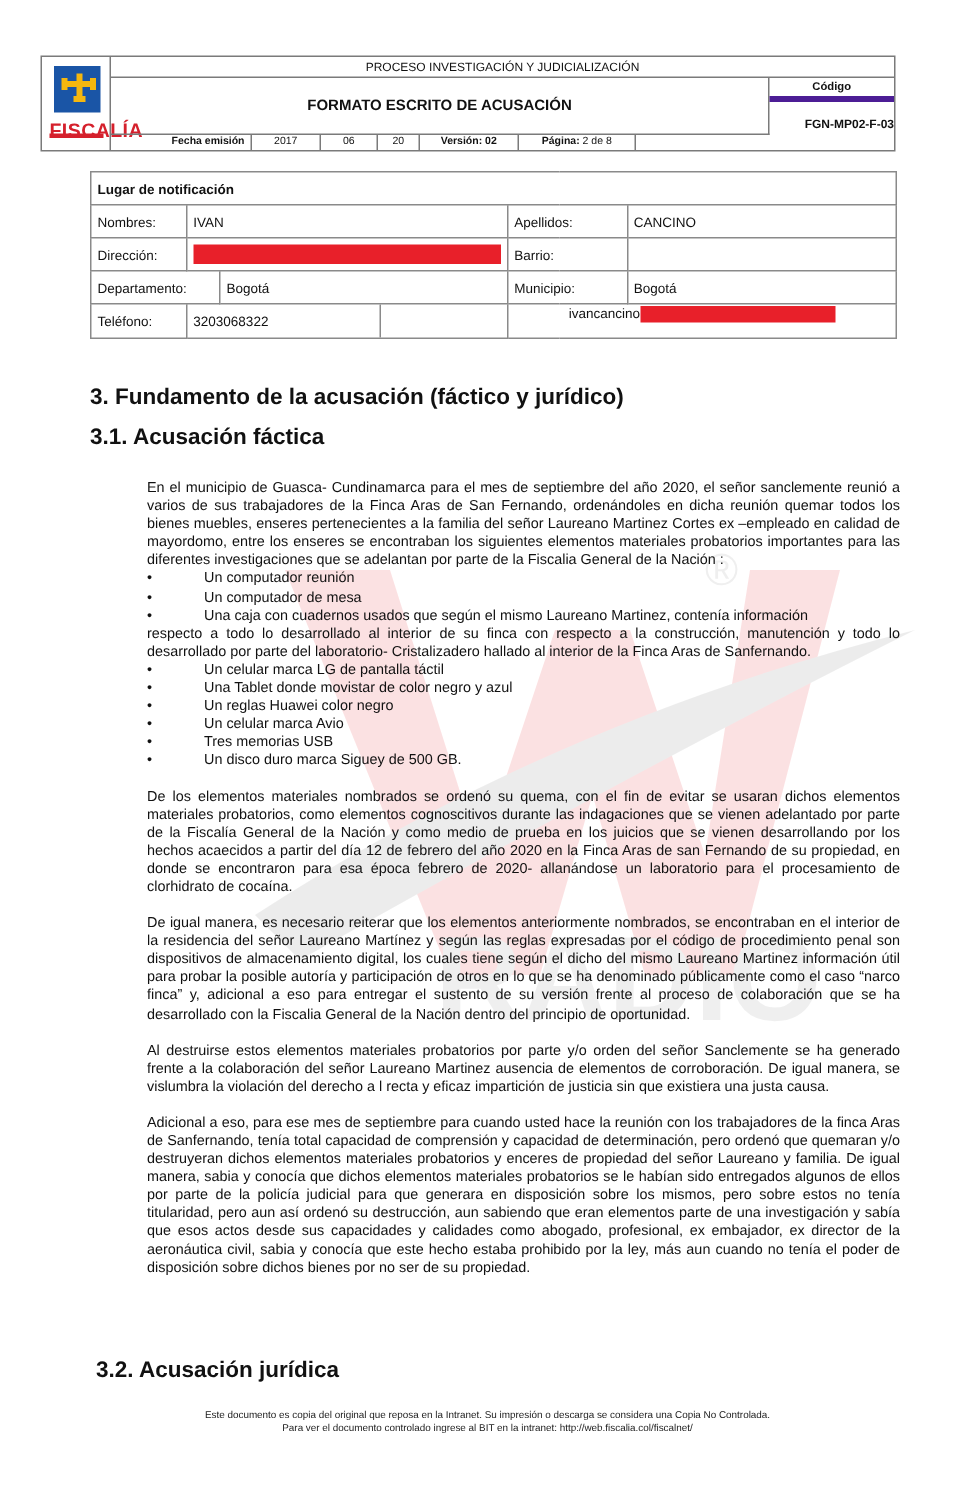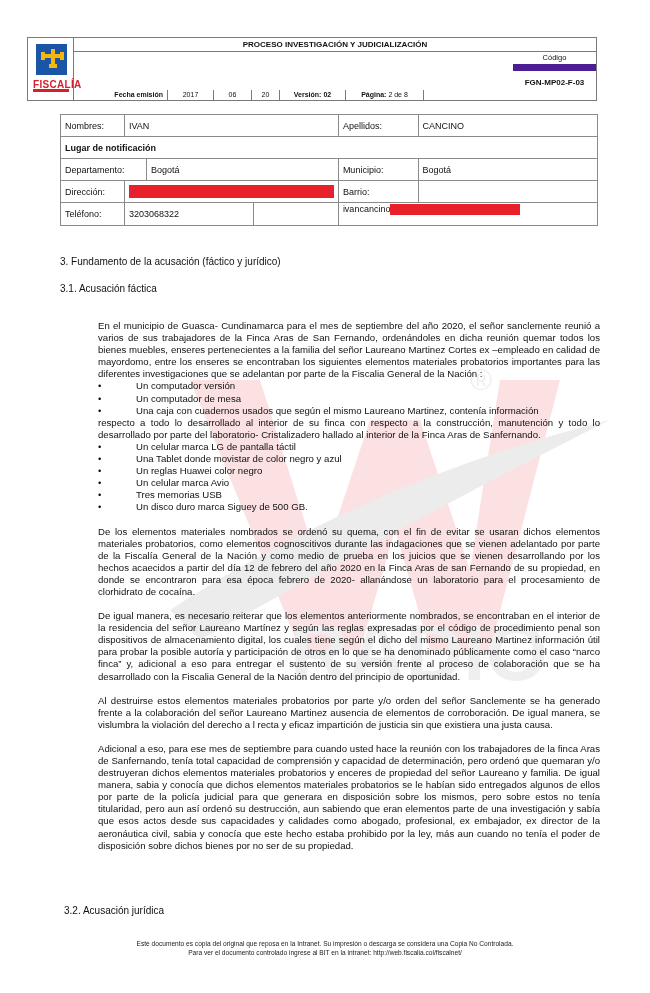--- a/index.html
+++ b/index.html
@@ -11,55 +11,55 @@
   .hdr {
     position: absolute; left: 27px; top: 37px; width: 570px; height: 64px;
     border: 1px solid #7a7a7a; box-sizing: border-box;
   }
   .hdr .logo-cell {
     position: absolute; left: 0; top: 0; width: 45px; height: 62px;
     border-right: 1px solid #7a7a7a;
   }
   .logo-box { position: absolute; left: 8px; top: 6px; width: 31px; height: 31px; background: #1a55a6; }
   .logo-text {
-    position: absolute; left: 5px; top: 41px; font-size: 10px; font-weight: bold; color: #d5202c;
+    position: absolute; left: 5px; top: 41px; font-size: 13px; font-weight: bold; color: #d5202c;
     letter-spacing: 0.3px;
   }
   .logo-bar { position: absolute; left: 5px; top: 51px; width: 36px; height: 3px; background: #d5202c; }
   .hdr .proc {
     position: absolute; left: 46px; top: 0; right: 0; height: 13px;
-    border-bottom: 1px solid #7a7a7a; font-size: 8px; font-weight: bold; text-align: center; line-height: 13px;
+    border-bottom: 1px solid #7a7a7a; font-size: 8px; font-weight: normal; text-align: center; line-height: 13px;
   }
   .hdr .titlecell {
     position: absolute; left: 46px; top: 14px; width: 438px; height: 37px;
     border-right: 1px solid #7a7a7a; border-bottom: 1px solid #7a7a7a;
     font-size: 10px; font-weight: bold; text-align: center; line-height: 37px;
   }
   .hdr .codlabel {
     position: absolute; left: 485px; top: 14px; right: 0; height: 12px;
-    border-bottom: 7px solid #4c1d95; font-size: 7.5px; font-weight: normal; text-align: center; line-height: 12px;
+    border-bottom: 4px solid #4c1d95; font-size: 7.5px; font-weight: bold; text-align: center; line-height: 12px;
   }
   .hdr .codval {
     position: absolute; left: 485px; top: 27px; right: 0; height: 35px;
-    font-size: 8px; font-weight: bold; text-align: center; line-height: 35px;
+    font-size: 8px; font-weight: bold; text-align: right; line-height: 35px;
   }
   .hdr .metarow {
     position: absolute; left: 46px; top: 52px; width: 438px; height: 10px; display: flex;
     font-size: 7px; line-height: 10px;
   }
   .metarow > div { border-right: 1px solid #7a7a7a; box-sizing: border-box; text-align: center; }
   .metarow .b { font-weight: bold; }
   
   .info {
     position: absolute; left: 60px; top: 114px; width: 538px;
     border-collapse: collapse; font-size: 9px;
   }
   .info td { border: 1px solid #8a8a8a; height: 22px; padding: 0 4px; box-sizing: border-box; vertical-align: middle; }
   .redact { display: inline-block; background: #e8202a; height: 13px; vertical-align: middle; }
-  .h3 { position: absolute; font-size: 10px; font-weight: normal; }
+  .h3 { position: absolute; font-size: 15px; font-weight: bold; }
   .body {
     position: absolute; left: 98px; width: 502px; font-size: 9.6px; line-height: 12.1px; text-align: justify; margin-top: 13px;
   }
   .body p { margin: 0 0 12px 0; }
   .bul { display: flex; }
   .bul .dot { width: 38px; flex: none; }
   .footer {
     position: absolute; left: 0; right: 0; top: 939px; text-align: center; font-size: 6.6px; line-height: 9px; color: #222;
   }
   .wm { position: absolute; left: 170px; top: 360px; width: 450px; height: 330px; pointer-events: none; }
@@ -80,20 +80,21 @@
   <div class="logo-cell">
     <div class="logo-box">
       <svg width="31" height="31" viewBox="0 0 31 31">
         <path d="M12 5 h7 v5 h5 v-2 h4 v8 h-4 v-2 h-5 v6 h2 v4 h-8 v-4 h2 v-6 h-6 v2 h-4 v-8 h4 v2 h6 v-5 z" fill="#f5b70f"></path>
       </svg>
     </div>
     <div class="logo-text">FISCALÍA</div>
     <div class="logo-bar"></div>
   </div>
   <div class="proc">PROCESO INVESTIGACIÓN Y JUDICIALIZACIÓN</div>
+  <div class="titlecell">FORMATO ESCRITO DE ACUSACIÓN</div>
   <div class="codlabel">Código</div>
   <div class="codval">FGN-MP02-F-03</div>
   <div class="metarow">
     <div class="b" style="width:94px;text-align:right;padding-right:4px;">Fecha emisión</div>
     <div style="width:46px;">2017</div>
     <div style="width:38px;">06</div>
     <div style="width:28px;">20</div>
     <div class="b" style="width:66px;">Versión: 02</div>
     <div style="width:78px;"><b>Página:</b> <span>2 de 8</span></div>
     <div style="flex:1;border-right:none;"></div>
@@ -104,61 +105,61 @@
   <colgroup>
       <col style="width:64px">
       <col style="width:22px">
       <col style="width:191px">
       <col style="width:35px">
       <col style="width:45px">
       <col style="width:181px">
     </colgroup>
   <tbody>
       <tr>
+    <td colspan="6" style="font-weight:bold">Lugar de notificación</td>
+  </tr>
+  <tr>
     <td>Nombres:</td>
     <td colspan="2">IVAN</td>
     <td colspan="2">Apellidos:</td>
     <td>CANCINO</td>
   </tr>
   <tr>
-    <td colspan="6" style="font-weight:bold">Lugar de notificación</td>
+    <td>Dirección:</td>
+    <td colspan="2"><span class="redact" style="width:205px"></span></td>
+    <td colspan="2">Barrio:</td>
+    <td></td>
   </tr>
   <tr>
     <td colspan="2">Departamento:</td>
     <td>Bogotá</td>
     <td colspan="2">Municipio:</td>
     <td>Bogotá</td>
-  </tr>
-  <tr>
-    <td>Dirección:</td>
-    <td colspan="2"><span class="redact" style="width:205px"></span></td>
-    <td colspan="2">Barrio:</td>
-    <td></td>
   </tr>
   <tr>
     <td>Teléfono:</td>
     <td colspan="2" style="padding:0">
       <div style="display:flex;height:22px;">
         <div style="width:120px;padding:0 4px;line-height:22px;border-right:1px solid #8a8a8a;">3203068322</div>
         <div style="flex:1"></div>
       </div>
     </td>
-    <td colspan="3" style="vertical-align:top;padding-top:1px;"><span>ivancancino</span><span class="redact" style="width:130px;height:11px;vertical-align:top"></span></td>
+    <td colspan="3" style="vertical-align:top;padding-top:1px;text-align:center;"><span>ivancancino</span><span class="redact" style="width:130px;height:11px;vertical-align:top"></span></td>
   </tr>
 </tbody>
   </table>
 
 <div class="h3" style="left:60px;top:256px;">3.  Fundamento de la acusación (fáctico y jurídico)</div>
 <div class="h3" style="left:60px;top:283px;">3.1. Acusación fáctica</div>
 
 <div class="body" style="top:307px;">
   <p style="margin-bottom:0">En el municipio de Guasca- Cundinamarca para el mes de septiembre del año 2020, el señor sanclemente reunió a varios de sus trabajadores de la Finca Aras de San Fernando, ordenándoles en dicha reunión quemar todos los bienes muebles, enseres pertenecientes  a la familia del señor Laureano Martinez Cortes ex –empleado en calidad de mayordomo, entre los enseres se encontraban  los siguientes elementos materiales probatorios importantes para las diferentes investigaciones que se adelantan por parte de la Fiscalia General de la Nación :</p>
   <div class="bul">
       <span class="dot">•</span>
-      <span>Un computador versión</span>
+      <span>Un computador reunión</span>
     </div>
   <div class="bul">
       <span class="dot">•</span>
       <span>Un computador de mesa</span>
     </div>
   <div class="bul">
       <span class="dot">•</span>
       <span style="flex:1;text-align:justify">Una caja con cuadernos usados que según el mismo Laureano Martinez, contenía información</span>
     </div>
   <div>respecto a todo lo desarrollado al interior de su finca con respecto a la construcción, manutención y todo lo desarrollado por parte del laboratorio- Cristalizadero hallado al interior de la Finca Aras de Sanfernando.</div>

